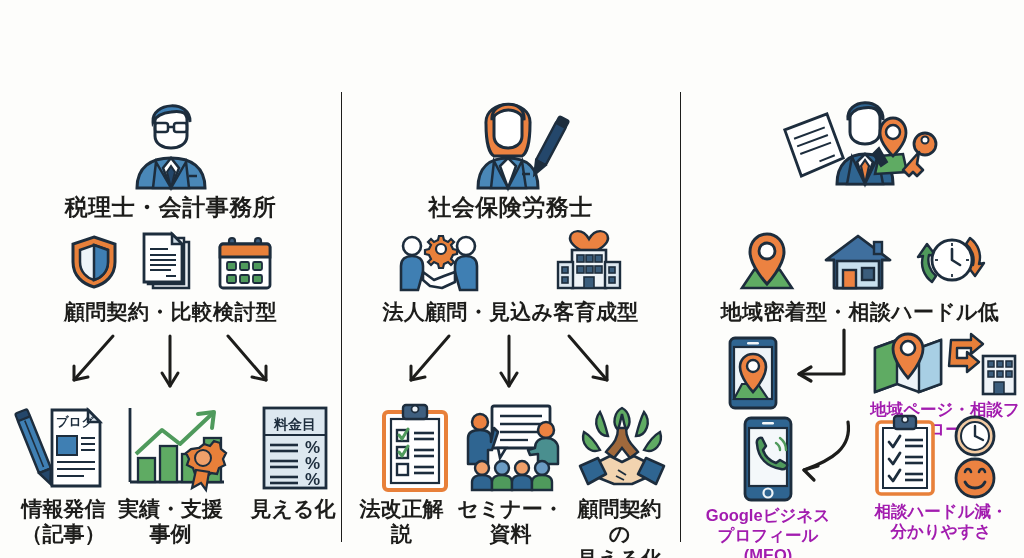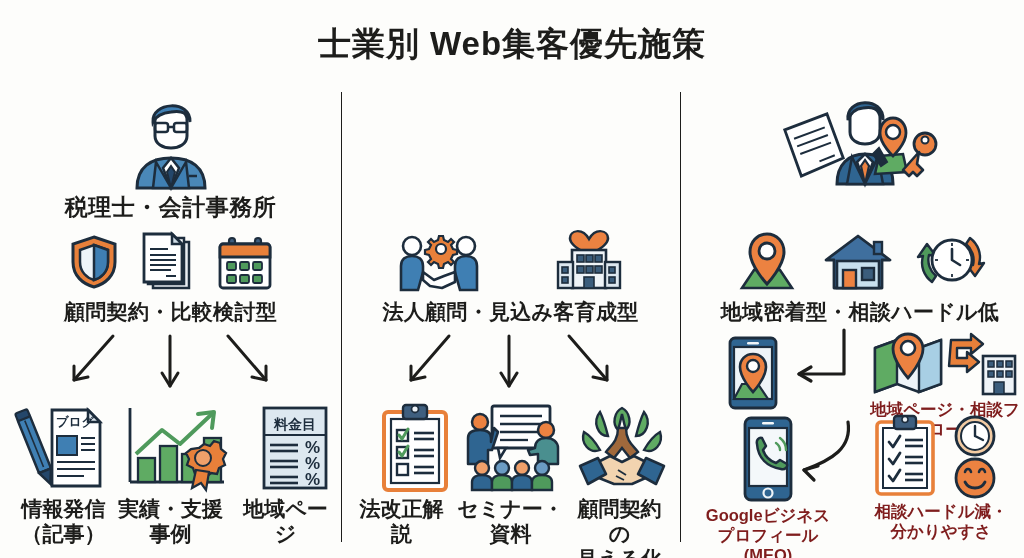--- a/index.html
+++ b/index.html
@@ -50,31 +50,30 @@
     font-size: 21px; font-weight: bold; color: #1d1d1b; text-align: center;
     line-height: 1.18; margin-top: 5px; white-space: pre-line;
   }
 
   
   .flow { position: absolute; left: 0; width: 100%; }
   .flow-row { position: absolute; }
   .flow-item { display: flex; flex-direction: column; align-items: center; }
   .flow-art { display: flex; align-items: flex-end; justify-content: center; }
   .flow-label {
-    font-size: 16.5px; font-weight: bold; color: #7f1d1d; text-align: center;
+    font-size: 16.5px; font-weight: bold; color: #a21caf; text-align: center;
     line-height: 1.2; margin-top: 4px; white-space: pre-line;
   }
   svg { display: block; overflow: visible; }
 </style>
 </head>
 <body>
 
 <div id="root">
 
-  <div class="title">士業別 Web集客優先施策</div>
 
   <div class="divider left"></div>
   <div class="divider right"></div>
 
   <div class="col c1">
 
     <div class="persona" style="top:92px;">
       <div class="persona-art">
         <svg width="96" height="94" viewBox="0 0 96 94">
           <path d="M14 94 C14 73 28 64 48 64 C68 64 82 73 82 94 Z" fill="#4a88b8" stroke="#1d2d3d" stroke-width="3"></path>
@@ -210,27 +209,47 @@
               <line x1="16" y1="59" x2="44" y2="59"></line>
                 <line x1="16" y1="65" x2="44" y2="65"></line>
               <line x1="16" y1="75" x2="44" y2="75"></line>
                 <line x1="16" y1="81" x2="44" y2="81"></line>
             </g>
             <text x="51" y="51" font-family="'Liberation Sans',sans-serif" font-size="17" font-weight="bold" fill="#1d2d3d">%</text>
             <text x="51" y="67" font-family="'Liberation Sans',sans-serif" font-size="17" font-weight="bold" fill="#1d2d3d">%</text>
             <text x="51" y="83" font-family="'Liberation Sans',sans-serif" font-size="17" font-weight="bold" fill="#1d2d3d">%</text>
           </svg>
         </div>
-        <div class="tactic-label">地域ページ</div>
+        <div class="tactic-label">見える化</div>
       </div>
     </div>
   </div>
 
   <div class="col c2">
 
+    <div class="persona" style="top:92px;">
+      <div class="persona-art">
+        <svg width="110" height="94" viewBox="0 0 110 94">
+          <path d="M22 94 C22 73 34 64 52 64 C70 64 82 73 82 94 Z" fill="#4a88b8" stroke="#1d2d3d" stroke-width="3"></path>
+          <path d="M52 64 L44 72 L52 94 L60 72 Z" fill="#fff" stroke="#1d2d3d" stroke-width="2.5"></path>
+          <path d="M38 67 L52 94 L35 94 Z" fill="#3f7fb3" stroke="#1d2d3d" stroke-width="2.5"></path>
+          <path d="M66 67 L52 94 L70 94 Z" fill="#3f7fb3" stroke="#1d2d3d" stroke-width="2.5"></path>
+          <line x1="66" y1="80" x2="74" y2="80" stroke="#1d2d3d" stroke-width="2.5"></line>
+          <path d="M30 30 C28 4 76 4 74 30 C74 50 70 60 66 62 L38 62 C34 60 30 50 30 30 Z" fill="#ec8241" stroke="#1d2d3d" stroke-width="3"></path>
+          <path d="M38 24 C38 10 66 10 66 24 L66 42 C66 58 38 58 38 42 Z" fill="#fff" stroke="#1d2d3d" stroke-width="3"></path>
+          <path d="M36 26 C34 6 70 4 68 26 C64 16 52 14 44 18 C40 20 37 22 36 26 Z" fill="#ec8241" stroke="#1d2d3d" stroke-width="3"></path>
+          <g transform="rotate(28 90 60)">
+            <rect x="84" y="26" width="11" height="44" rx="2" fill="#24476b" stroke="#1d2d3d" stroke-width="2.4"></rect>
+            <path d="M84 70 L89.5 84 L95 70 Z" fill="#1d2d3d" stroke="#1d2d3d" stroke-width="2.2"></path>
+            <rect x="84" y="20" width="11" height="8" rx="2" fill="#1d2d3d" stroke="#1d2d3d" stroke-width="2"></rect>
+          </g>
+        </svg>
+      </div>
+      <div class="persona-name">社会保険労務士</div>
+    </div>
 
     <div class="traits" style="top:228px;">
       <div class="trait-icons" style="gap:70px;">
         <span>
           <svg width="86" height="58" viewBox="0 0 86 58">
             <circle cx="16" cy="14" r="9" fill="#fff" stroke="#1d2d3d" stroke-width="2.6"></circle>
             <circle cx="70" cy="14" r="9" fill="#fff" stroke="#1d2d3d" stroke-width="2.6"></circle>
             <path d="M5 58 V34 C5 27 10 24 16 24 C22 24 27 27 27 34 L27 40 L22 58 Z" fill="#3f7fb3" stroke="#1d2d3d" stroke-width="2.6"></path>
             <path d="M81 58 V34 C81 27 76 24 70 24 C64 24 59 27 59 34 L59 40 L64 58 Z" fill="#3f7fb3" stroke="#1d2d3d" stroke-width="2.6"></path>
             <path d="M27 40 L38 48 L48 44 L59 40 L59 50 L46 56 L34 54 L27 48 Z" fill="#fff" stroke="#1d2d3d" stroke-width="2.6" stroke-linejoin="round"></path>

